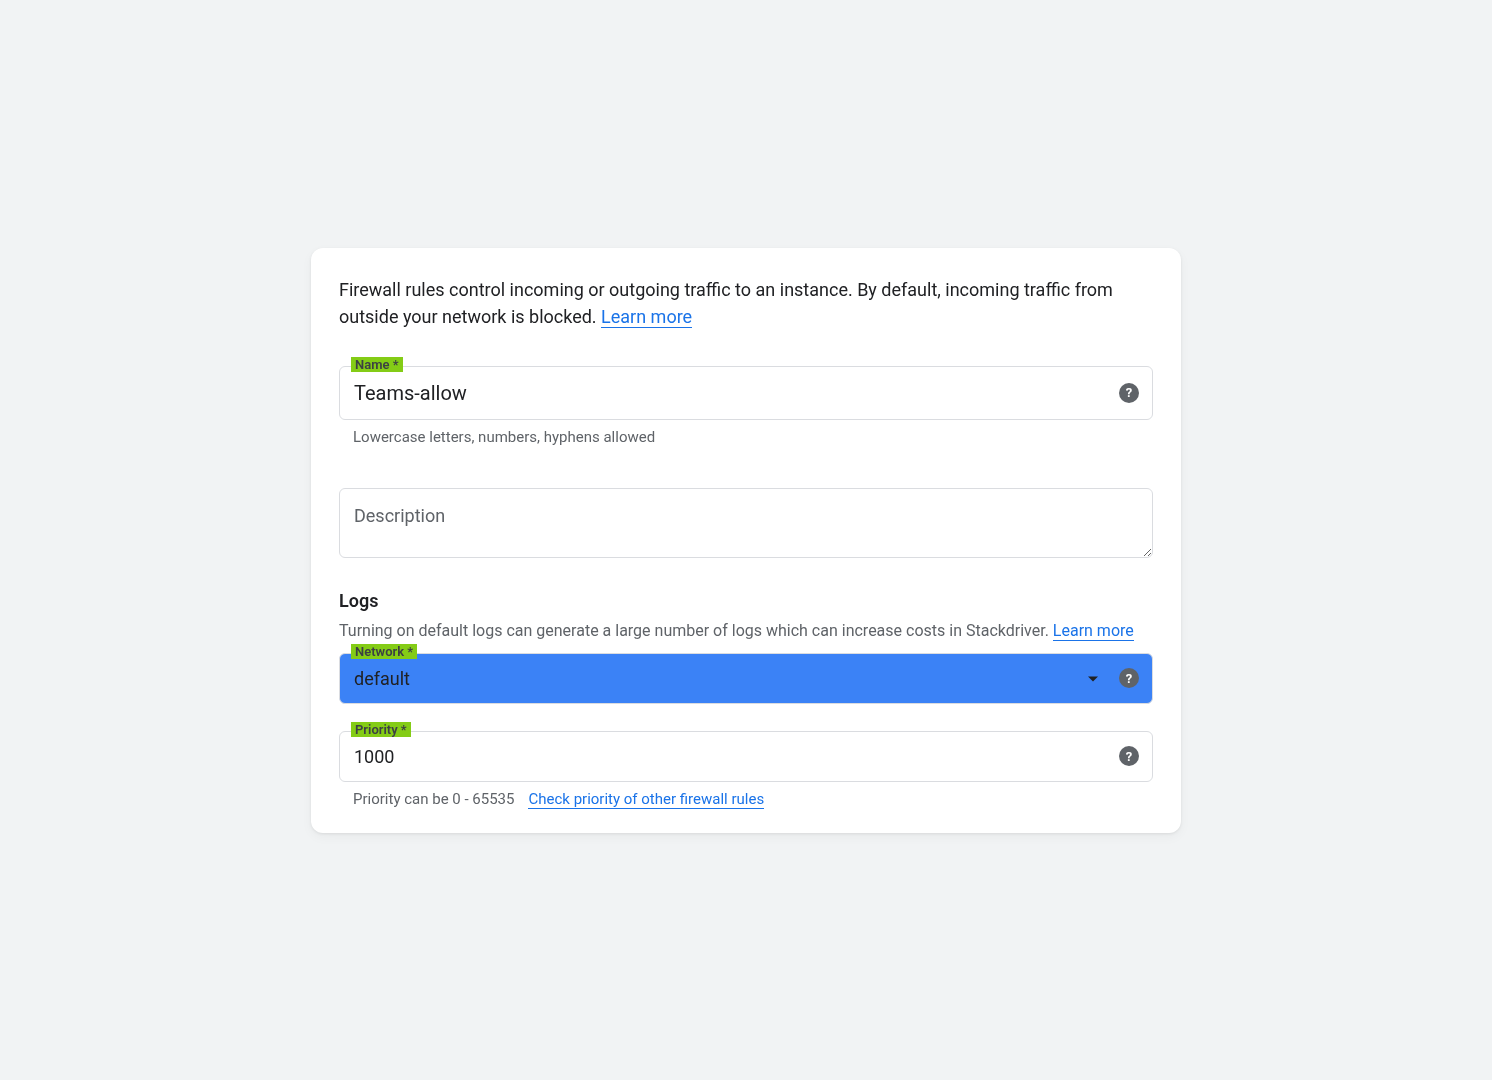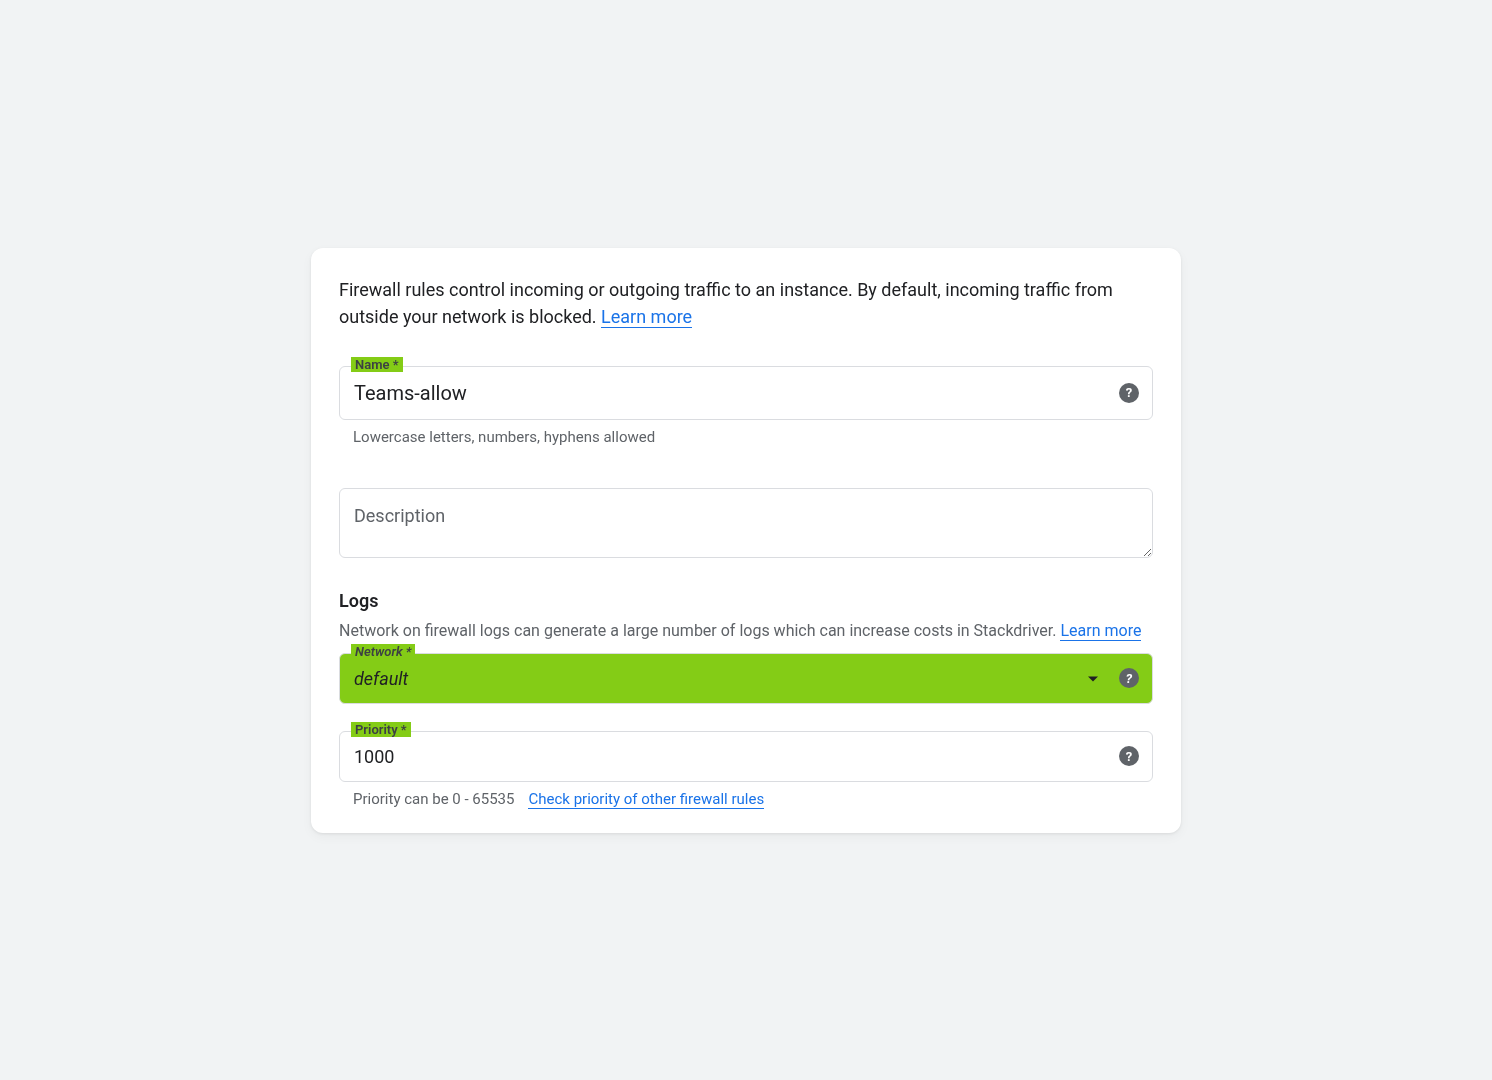--- a/index.html
+++ b/index.html
@@ -146,30 +146,29 @@
       border-radius: 50%;
       background: #1a73e8;
     }
     .radio-label {
       font-size: 17px;
       color: #202124;
     }
     .select-wrapper {
       position: relative;
       margin-bottom: 27px;
-      font-style: italic;
     }
     .select-box {
       width: 100%;
       border: 1px solid #dadce0;
       border-radius: 6px;
       padding: 14px 88px 14px 14px;
       font-size: 18px;
       color: #202124;
-      background: #84cc16;
+      background: #3b82f6;
       cursor: pointer;
       display: flex;
       align-items: center;
     }
     .select-arrow {
       position: absolute;
       right: 54px;
       top: 50%;
       transform: translateY(-50%);
       pointer-events: none;
@@ -214,21 +213,21 @@
       <span class="field-label">Name *</span>
       <input type="text" class="text-input" value="Teams-allow" style="">
       <span class="help-icon">?</span>
     </div>
     <div class="helper-text">Lowercase letters, numbers, hyphens allowed</div>
 
     <textarea class="desc-area" placeholder="Description" style=""></textarea>
 
     <div class="section-title">Logs</div>
     <p class="section-desc">
-      <span>Network on firewall logs can generate a large number of logs which can increase costs in Stackdriver. </span><a class="link">Learn more</a>
+      <span>Turning on default logs can generate a large number of logs which can increase costs in Stackdriver. </span><a class="link">Learn more</a>
     </p>
 
 
     <div class="select-wrapper">
       <span class="field-label">Network *</span>
       <div class="select-box">
         <span>default</span>
       </div>
       <span class="select-arrow">
         <svg width="12" height="8" viewBox="0 0 12 8">

